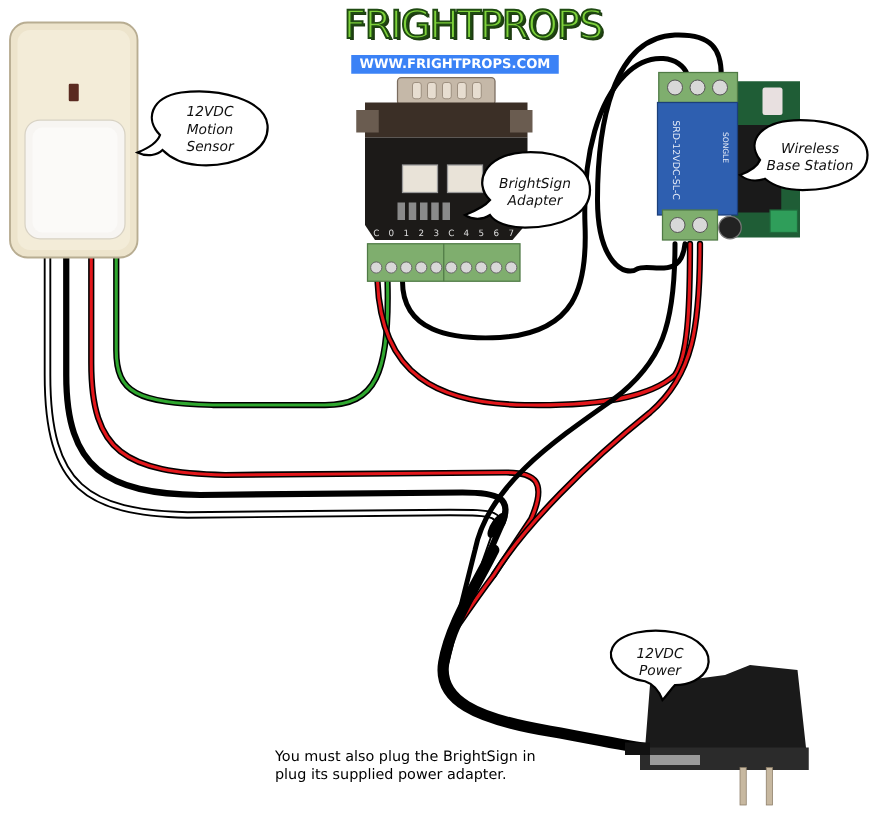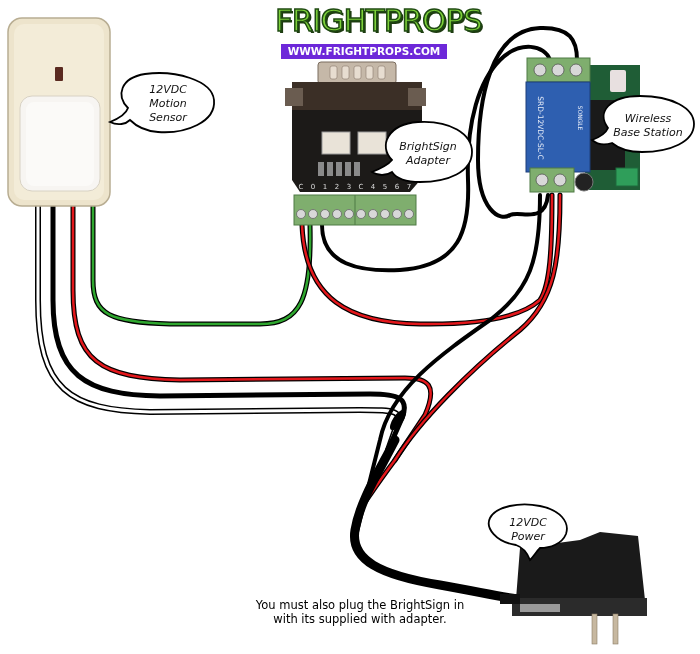--- a/index.html
+++ b/index.html
@@ -1,22 +1,22 @@
 <!DOCTYPE html>
 <html><head>
 <meta charset="utf-8">
 <style>
   html, body { margin:0; padding:0; background:#ffffff; }
   #stage { position:relative; width:700px; height:654px; overflow:hidden; background:#fff; font-family:"DejaVu Sans", sans-serif; }
   svg.wires { position:absolute; left:0; top:0; }
   .callout-text { font-family:"DejaVu Sans", sans-serif; font-style:italic; font-size:11px; fill:#111; text-anchor:middle; }
-  .footnote { position:absolute; left:220px; top:598px; width:280px; text-align:center; font-family:"DejaVu Sans", sans-serif; font-size:11.5px; line-height:14px; color:#000; }
+  .footnote { position:absolute; left:220px; top:598px; width:280px; font-family:"DejaVu Sans", sans-serif; font-size:11.5px; line-height:14px; color:#000; }
   .logo { position:absolute; left:275px; top:2px; width:178px; height:58px; }
   .logo-title { position:absolute; left:0; top:0; width:178px; text-align:center; font-family:"DejaVu Sans", sans-serif; font-weight:normal; font-size:31px; color:#7ed23a; letter-spacing:-1px; -webkit-text-stroke:1.5px #1f4a12; text-shadow:2px 2px 0 #1d3a10; }
-  .logo-url { position:absolute; left:6px; top:42px; width:166px; height:15px; background:#6d28d9; color:#fff; font-family:"DejaVu Sans", sans-serif; font-weight:bold; font-size:10.5px; text-align:center; line-height:15px; }
+  .logo-url { position:absolute; left:6px; top:42px; width:166px; height:15px; background:#3b82f6; color:#fff; font-family:"DejaVu Sans", sans-serif; font-weight:bold; font-size:10.5px; text-align:center; line-height:15px; }
 </style>
 </head>
 <body>
 
 <div id="stage">
 
   <svg class="wires" width="700" height="654" viewBox="0 0 700 654">
 
     <g fill="none" stroke-linecap="round" stroke-linejoin="round">
 
@@ -171,15 +171,15 @@
     </g>
   </svg>
 
   <div class="logo">
     <div class="logo-title">FRIGHTPROPS</div>
     <div class="logo-url">WWW.FRIGHTPROPS.COM</div>
   </div>
 
   <div class="footnote">
     <div>You must also plug the BrightSign in</div>
-    <div>with its supplied with adapter.</div>
+    <div>plug its supplied power adapter.</div>
   </div>
 </div>
 
 </body></html>

